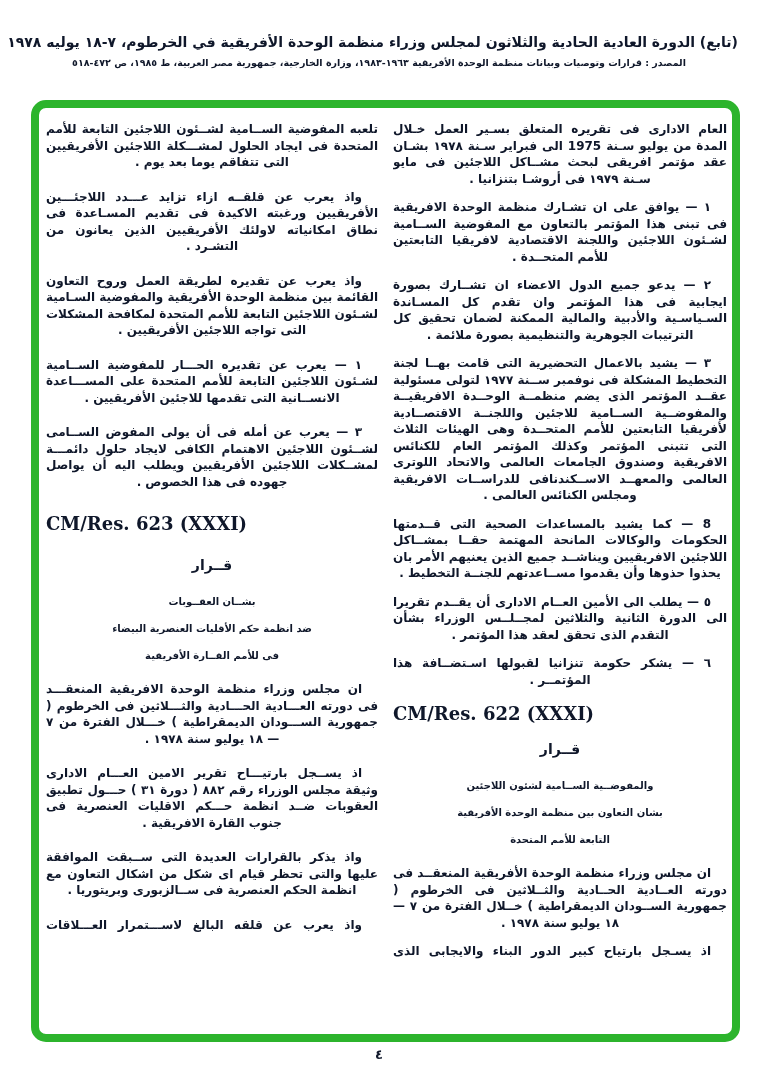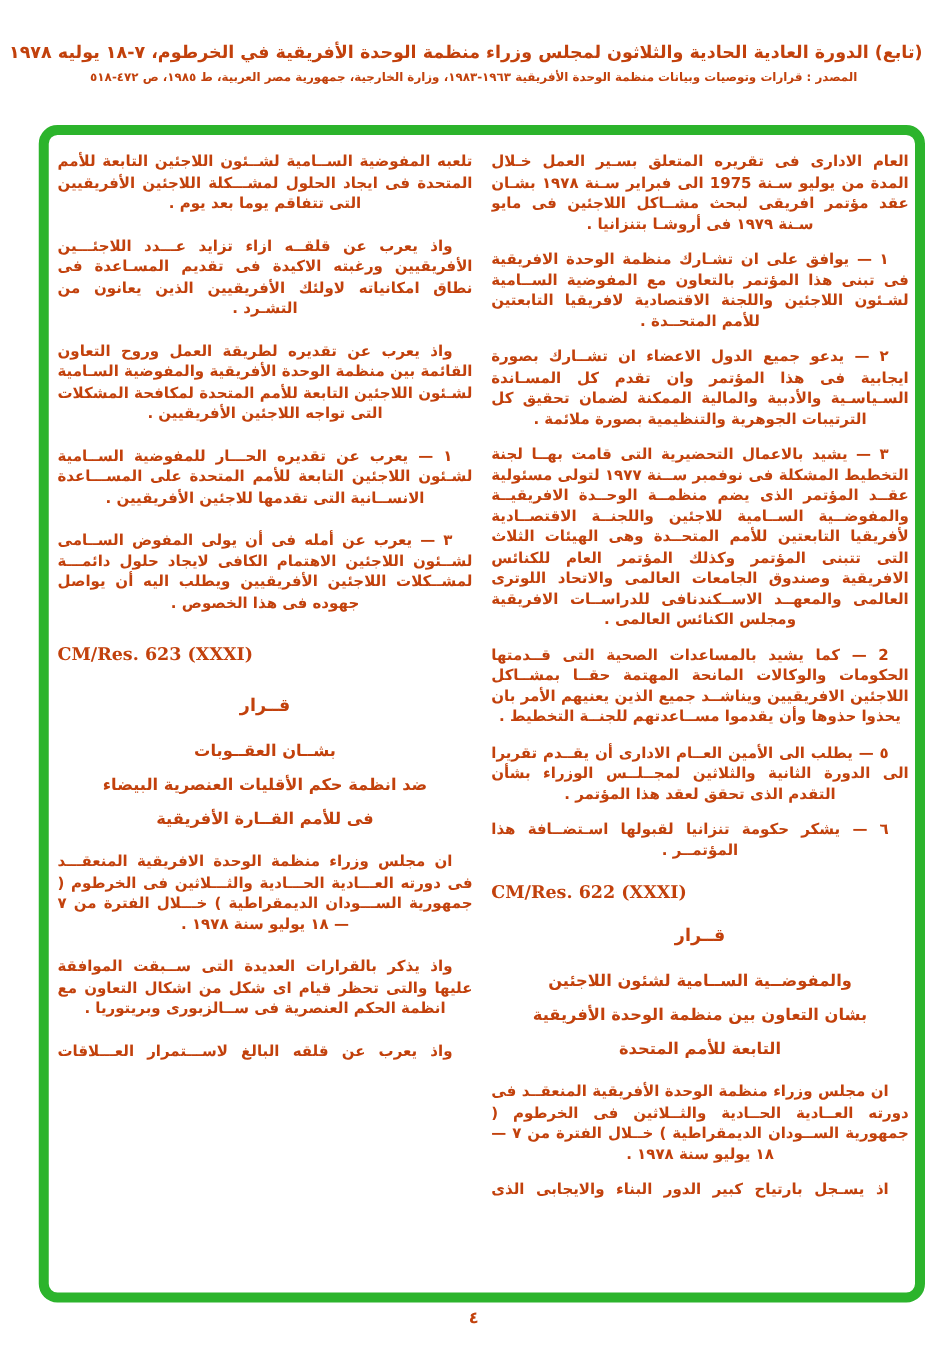--- a/index.html
+++ b/index.html
@@ -1,18 +1,18 @@
 <!DOCTYPE html>
 <html lang="ar"><head>
 <meta charset="utf-8">
 <style>
   html,body { margin:0; padding:0; background:#ffffff; }
   .page {
     position:relative; width:758px; height:1078px; background:#ffffff;
-    font-family:"DejaVu Sans", sans-serif; color:#c2410c; overflow:hidden;
+    font-family:"DejaVu Sans", sans-serif; color:#0f172a; overflow:hidden;
   }
   .header { position:absolute; top:34px; left:20px; right:20px; text-align:center; direction:rtl; }
   .header-line1 { font-size:14px; font-weight:bold; white-space:nowrap; }
   .header-line2 { font-size:9.5px; font-weight:bold; margin-top:7px; white-space:nowrap; }
   .frame {
     position:absolute; left:31px; top:100px; width:709px; height:942px;
     box-sizing:border-box; border:8px solid #2cb42c; border-radius:15px;
   }
   .col {
     position:absolute; top:13px; height:908px; direction:rtl; text-align:justify;
@@ -21,47 +21,47 @@
   .col-right { right:5px;  width:334px; }
   .col-left  { left:7px;   width:332px; }
   .para { margin:0 0 12px; text-indent:16px; text-align-last:center; }
   .para.flush  { text-indent:0; }
   .para.spread { text-align-last:justify; margin-bottom:0; }
   .col-left  .para { margin-bottom:18px; }
   .col-right .para { margin-bottom:12px; }
   .col-left  .para.spread, .col-right .para.spread { margin-bottom:0; }
   .ref {
     direction:ltr; text-align:left; font-family:"DejaVu Serif", serif;
-    font-size:14px; font-weight:bold; text-indent:0;
+    font-size:18px; font-weight:bold; text-indent:0;
   }
   .col-left  .ref { margin:26px 0 24px; }
   .col-right .ref { margin:18px 0 18px; }
   .h-main { text-align:center; font-size:14px; font-weight:bold; margin:0 0 20px; text-indent:0; }
-  .h-sub  { text-align:center; font-size:13px; font-weight:bold; margin:0 0 9px; line-height:18px; text-indent:0; text-align-last:center; }
+  .h-sub  { text-align:center; font-size:10px; font-weight:bold; margin:0 0 9px; line-height:18px; text-indent:0; text-align-last:center; }
   .h-sub.last { margin-bottom:16px; }
   .page-number { position:absolute; top:1047px; left:0; right:0; text-align:center; font-size:13px; font-weight:bold; }
 </style>
 </head>
 <body>
 
 <div class="page">
 
   <div class="header">
     <div class="header-line1">(تابع) الدورة العادية الحادية والثلاثون لمجلس وزراء منظمة الوحدة الأفريقية في الخرطوم، ٧-١٨ يوليه ١٩٧٨</div>
     <div class="header-line2">المصدر : قرارات وتوصيات وبيانات منظمة الوحدة الأفريقية ١٩٦٣-١٩٨٣، وزارة الخارجية، جمهورية مصر العربية، ط ١٩٨٥، ص ٤٧٢-٥١٨</div>
   </div>
 
   <div class="frame">
 
     <div class="col col-right">
       <p class="para flush">العام الادارى فى تقريره المتعلق بسـير العمل خـلال المدة من يوليو سـنة 1975 الى فبراير سـنة ١٩٧٨ بشـان عقد مؤتمر افريقى لبحث مشــاكل اللاجئين فى مايو سـنة ١٩٧٩ فى أروشـا بتنزانيا .</p>
       <p class="para">١ — يوافق على ان تشـارك منظمة الوحدة الافريقية فى تبنى هذا المؤتمر بالتعاون مع المفوضية الســامية لشـئون اللاجئين واللجنة الاقتصادية لافريقيا التابعتين للأمم المتحــدة .</p>
       <p class="para">٢ — يدعو جميع الدول الاعضاء ان تشــارك بصورة ايجابية فى هذا المؤتمر وان تقدم كل المسـاندة السـياسـية والأدبية والمالية الممكنة لضمان تحقيق كل الترتيبات الجوهرية والتنظيمية بصورة ملائمة .</p>
       <p class="para">٣ — يشيد بالاعمال التحضيرية التى قامت بهــا لجنة التخطيط المشكلة فى نوفمبر ســنة ١٩٧٧ لتولى مسئولية عقــد المؤتمر الذى يضم منظمــة الوحــدة الافريقيــة والمفوضــية الســامية للاجئين واللجنــة الاقتصــادية لأفريقيا التابعتين للأمم المتحــدة وهى الهيئات الثلاث التى تتبنى المؤتمر وكذلك المؤتمر العام للكنائس الافريقية وصندوق الجامعات العالمى والاتحاد اللوترى العالمى والمعهــد الاســكندنافى للدراســات الافريقية ومجلس الكنائس العالمى .</p>
-      <p class="para">2 — كما يشيد بالمساعدات الصحية التى قــدمتها الحكومات والوكالات المانحة المهتمة حقــا بمشــاكل اللاجئين الافريقيين ويناشــد جميع الذين يعنيهم الأمر بان يحذوا حذوها وأن يقدموا مســاعدتهم للجنــة التخطيط .</p>
+      <p class="para">8 — كما يشيد بالمساعدات الصحية التى قــدمتها الحكومات والوكالات المانحة المهتمة حقــا بمشــاكل اللاجئين الافريقيين ويناشــد جميع الذين يعنيهم الأمر بان يحذوا حذوها وأن يقدموا مســاعدتهم للجنــة التخطيط .</p>
       <p class="para">٥ — يطلب الى الأمين العــام الادارى أن يقــدم تقريرا الى الدورة الثانية والثلاثين لمجــلــس الوزراء بشأن التقدم الذى تحقق لعقد هذا المؤتمر .</p>
       <p class="para">٦ — يشكر حكومة تنزانيا لقبولها اسـتضــافة هذا المؤتمــر .</p>
       <div class="ref">CM/Res. 622 (XXXI)</div>
       <div class="h-main">قــرار</div>
       <div class="h-sub">والمفوضــية الســامية لشئون اللاجئين</div>
       <div class="h-sub">بشان التعاون بين منظمة الوحدة الأفريقية</div>
       <div class="h-sub last">التابعة للأمم المتحدة</div>
       <p class="para">ان مجلس وزراء منظمة الوحدة الأفريقية المنعقــد فى دورته العــادية الحــادية والثــلاثين فى الخرطوم ( جمهورية الســودان الديمقراطية ) خــلال الفترة من ٧ — ١٨ يوليو سنة ١٩٧٨ .</p>
       <p class="para spread">اذ يسـجل بارتياح كبير الدور البناء والايجابى الذى</p>
     </div>
@@ -71,20 +71,21 @@
       <p class="para">واذ يعرب عن قلقــه ازاء تزايد عـــدد اللاجئـــين الأفريقيين ورغبته الاكيدة فى تقديم المسـاعدة فى نطاق امكانياته لاولئك الأفريقيين الذين يعانون من التشـرد .</p>
       <p class="para">واذ يعرب عن تقديره لطريقة العمل وروح التعاون القائمة بين منظمة الوحدة الأفريقية والمفوضية السـامية لشـئون اللاجئين التابعة للأمم المتحدة لمكافحة المشكلات التى تواجه اللاجئين الأفريقيين .</p>
       <p class="para">١ — يعرب عن تقديره الحـــار للمفوضية الســامية لشـئون اللاجئين التابعة للأمم المتحدة على المســـاعدة الانســانية التى تقدمها للاجئين الأفريقيين .</p>
       <p class="para">٣ — يعرب عن أمله فى أن يولى المفوض الســامى لشــئون اللاجئين الاهتمام الكافى لايجاد حلول دائمـــة لمشــكلات اللاجئين الأفريقيين ويطلب اليه أن يواصل جهوده فى هذا الخصوص .</p>
       <div class="ref">CM/Res. 623 (XXXI)</div>
       <div class="h-main">قــرار</div>
       <div class="h-sub">بشــان العقــوبات</div>
       <div class="h-sub">ضد انظمة حكم الأقليات العنصرية البيضاء</div>
       <div class="h-sub last">فى للأمم القــارة الأفريقية</div>
       <p class="para">ان مجلس وزراء منظمة الوحدة الافريقية المنعقـــد فى دورته العـــادية الحـــادية والثـــلاثين فى الخرطوم ( جمهورية الســـودان الديمقراطية ) خـــلال الفترة من ٧ — ١٨ يوليو سنة ١٩٧٨ .</p>
+      <p class="para">اذ يســجل بارتيـــاح تقرير الامين العـــام الادارى وثيقة مجلس الوزراء رقم ٨٨٢ ( دورة ٣١ ) حـــول تطبيق العقوبات ضــد انظمة حـــكم الاقليات العنصرية فى جنوب القارة الافريقية .</p>
       <p class="para">واذ يذكر بالقرارات العديدة التى ســبقت الموافقة عليها والتى تحظر قيام اى شكل من اشكال التعاون مع انظمة الحكم العنصرية فى ســالزبورى وبريتوريا .</p>
       <p class="para spread">واذ يعرب عن قلقه البالغ لاســـتمرار العـــلاقات</p>
     </div>
 
   </div>
 
   <div class="page-number">٤</div>
 
 </div>
 

